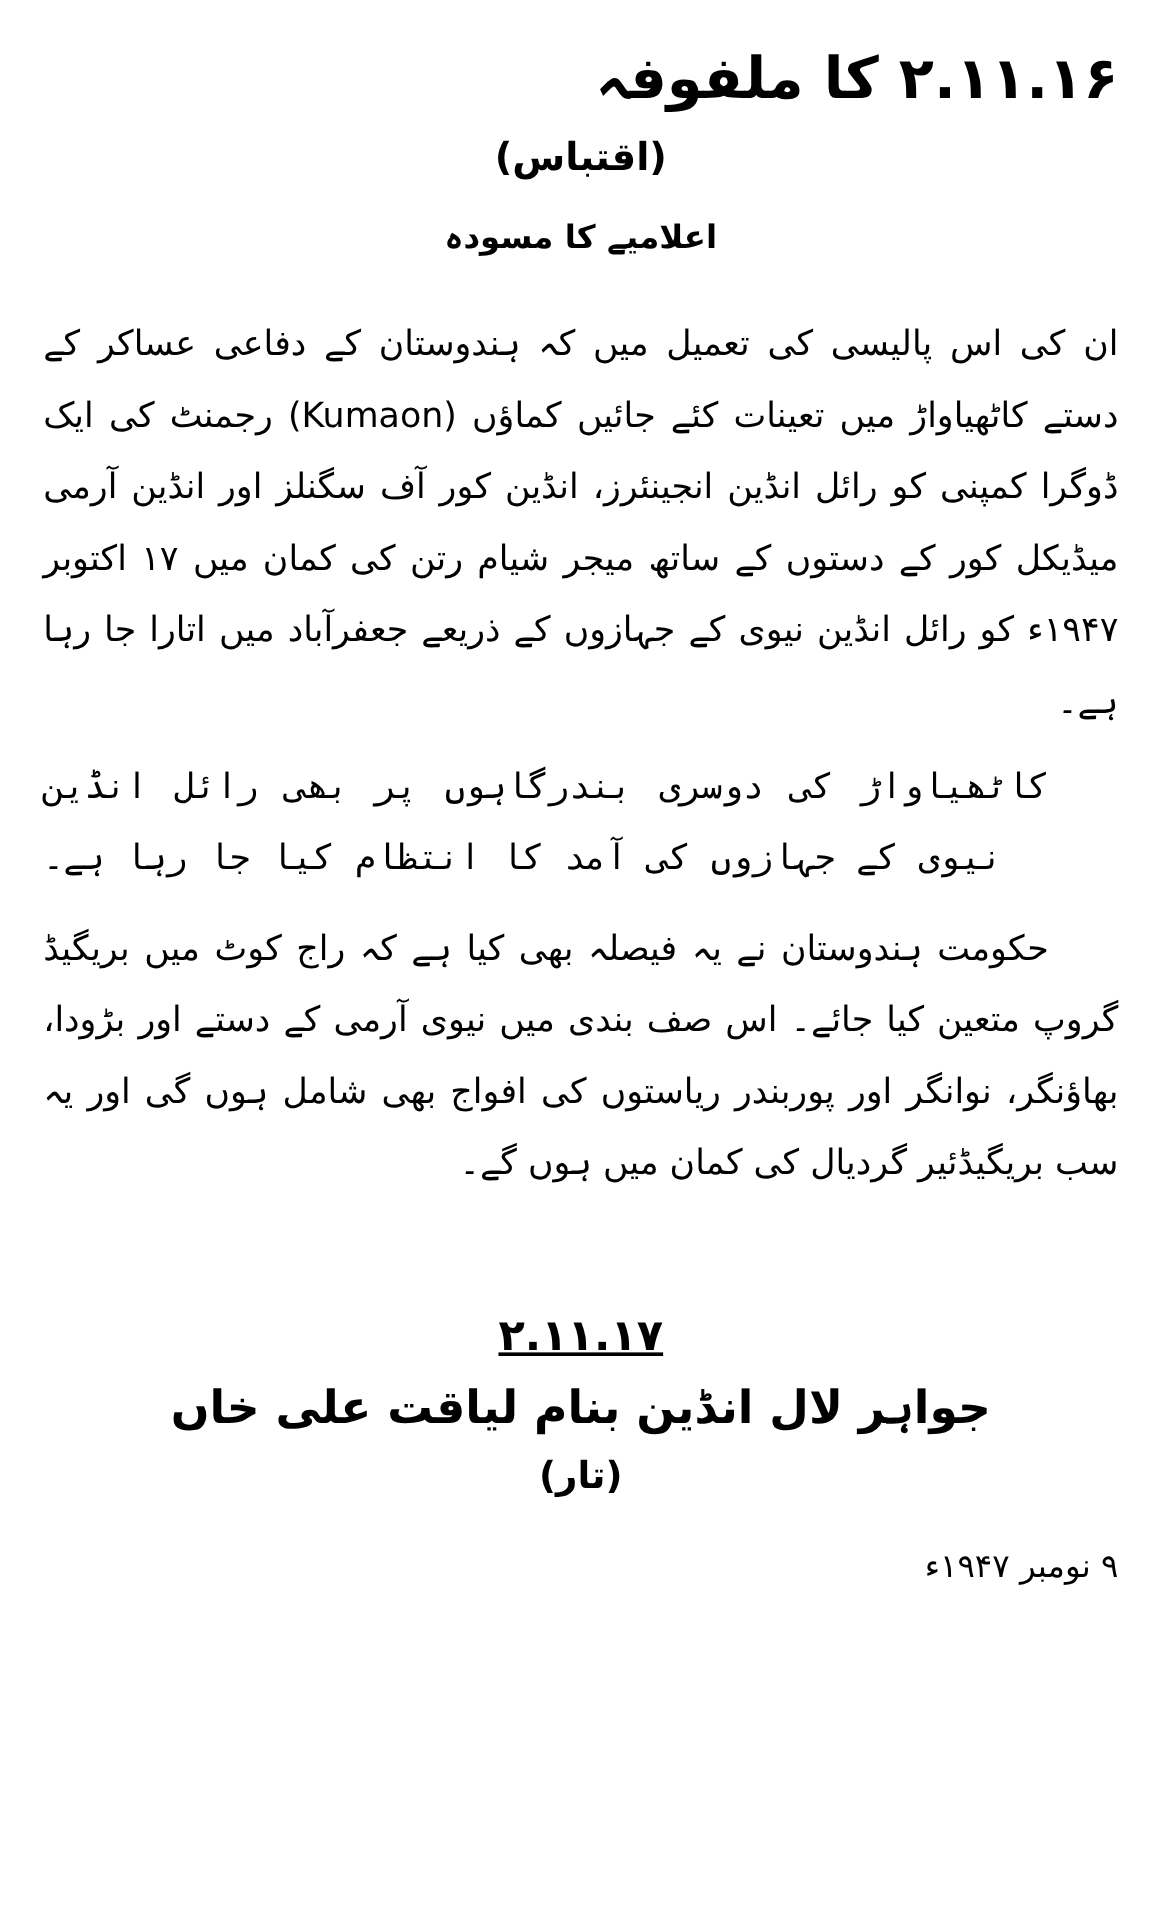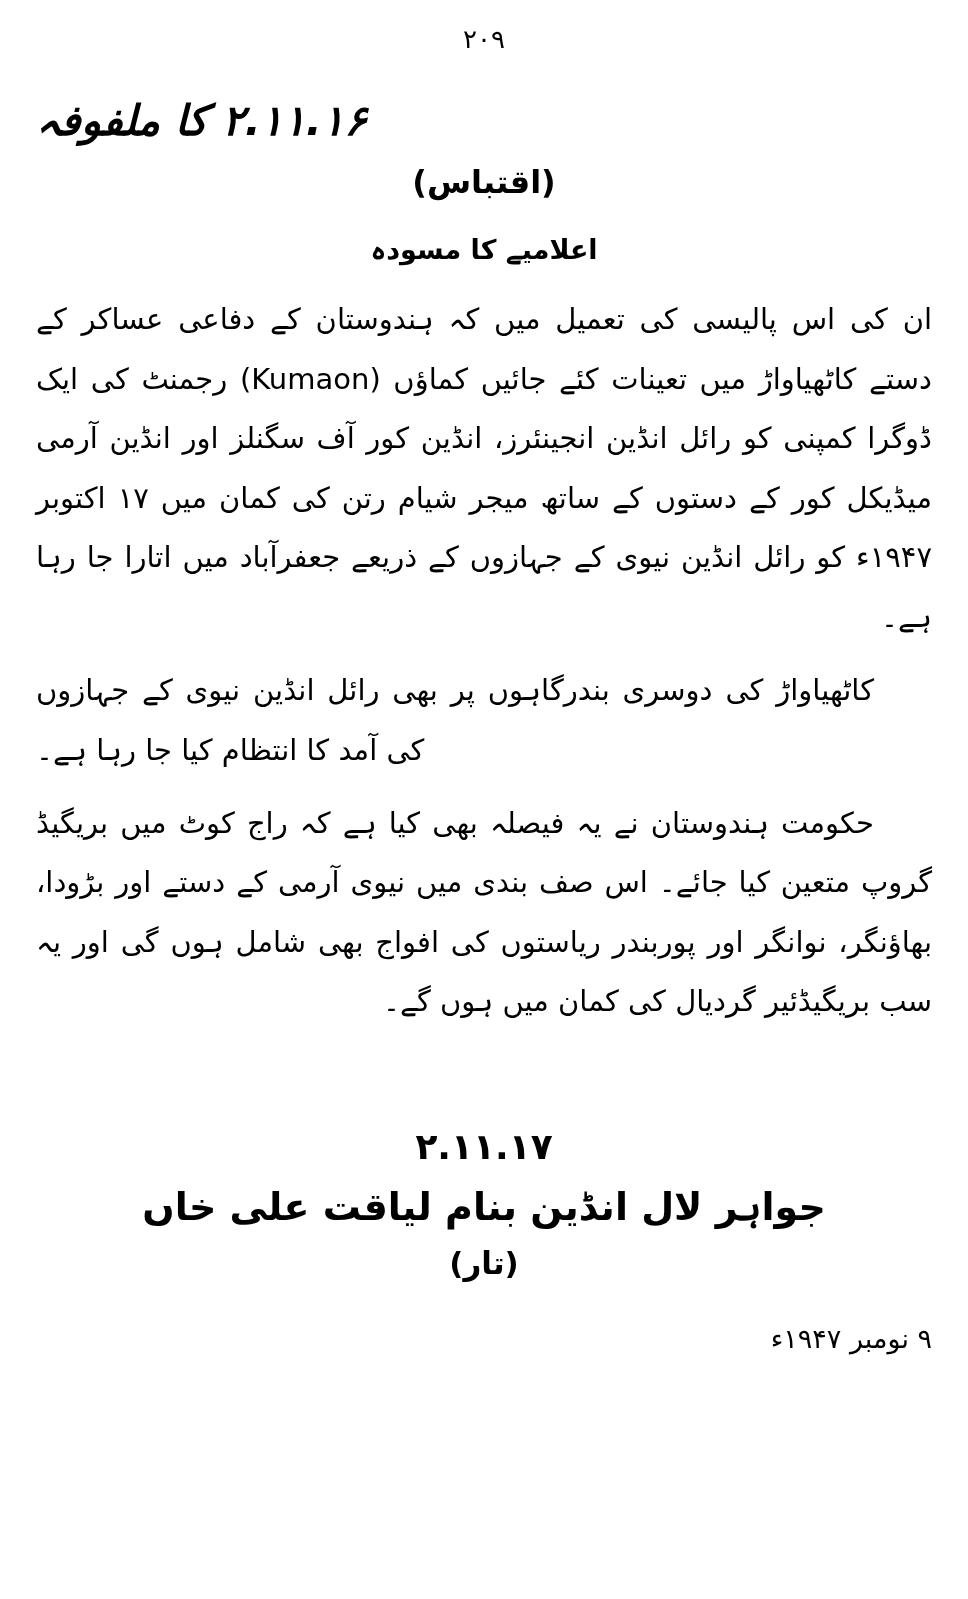--- a/index.html
+++ b/index.html
@@ -21,64 +21,65 @@
     text-align: right;
   }
   .page-number {
     text-align: center;
     font-size: 26px;
     line-height: 1.2;
     margin: 6px 0 38px 0;
     letter-spacing: 0px;
   }
   .section-heading {
-    text-align: left;
-    font-size: 42px;
+    text-align: right;
+    font-size: 48px;
     font-weight: 700;
     line-height: 1.35;
     margin: 16px 0 10px 0;
-    font-style: italic;
   }
   .section-subheading {
     text-align: center;
     font-size: 32px;
     font-weight: 700;
     line-height: 1.4;
     margin: 10px 0 26px 0;
   }
   .doc-title {
     text-align: center;
     font-size: 27px;
     font-weight: 700;
     line-height: 1.4;
-    margin: 14px 0 22px 0;
+    margin: 14px 0 40px 0;
   }
   .para {
     font-size: 29px;
     line-height: 2.05;
     margin: 0 0 14px 0;
     text-align: justify;
     text-justify: inter-word;
     text-align-last: right;
   }
   .para.indent {
     text-indent: 58px;
   }
   .para.last-center {
     text-align-last: left;
+    font-family: Liberation Mono, monospace;
   }
   .gap-lg {
     height: 72px;
   }
   .telegram-number {
     text-align: center;
     font-size: 36px;
     font-weight: 700;
     line-height: 1.3;
     margin: 6px 0 10px 0;
+    text-decoration: underline;
   }
   .telegram-title {
     text-align: center;
     font-size: 38px;
     font-weight: 700;
     line-height: 1.4;
     margin: 6px 0 8px 0;
   }
   .telegram-kind {
     text-align: center;
@@ -92,21 +93,20 @@
     line-height: 1.75;
     text-align: right;
     margin: 0 0 2px 0;
   }
 </style>
 </head>
 <body>
 
 <div class="page">
 
-  <div class="page-number">۲۰۹</div>
 
   <div class="section-heading">۲.۱۱.۱۶ کا ملفوفہ</div>
 
   <div class="section-subheading">(اقتباس)</div>
 
   <div class="doc-title">اعلامیے کا مسودہ</div>
 
   <p class="para">ان کی اس پالیسی کی تعمیل میں کہ ہندوستان کے دفاعی عساکر کے دستے کاٹھیاواڑ میں تعینات کئے جائیں کماؤں (Kumaon) رجمنٹ کی ایک ڈوگرا کمپنی کو رائل انڈین انجینئرز، انڈین کور آف سگنلز اور انڈین آرمی میڈیکل کور کے دستوں کے ساتھ میجر شیام رتن کی کمان میں ۱۷ اکتوبر ۱۹۴۷ء کو رائل انڈین نیوی کے جہازوں کے ذریعے جعفرآباد میں اتارا جا رہا ہے۔</p>
 
   <p class="para indent last-center">کاٹھیاواڑ کی دوسری بندرگاہوں پر بھی رائل انڈین نیوی کے جہازوں کی آمد کا انتظام کیا جا رہا ہے۔</p>

